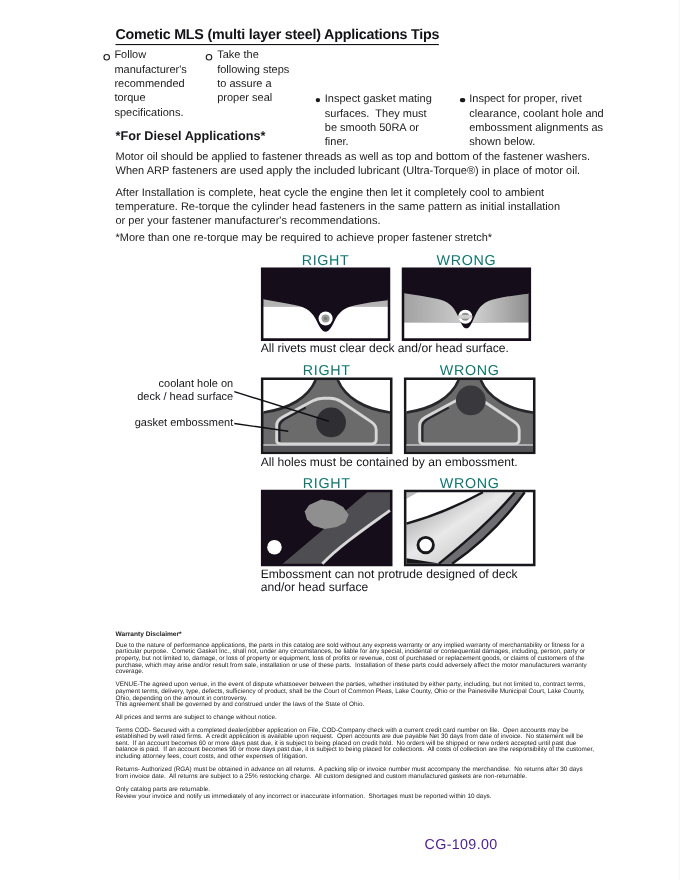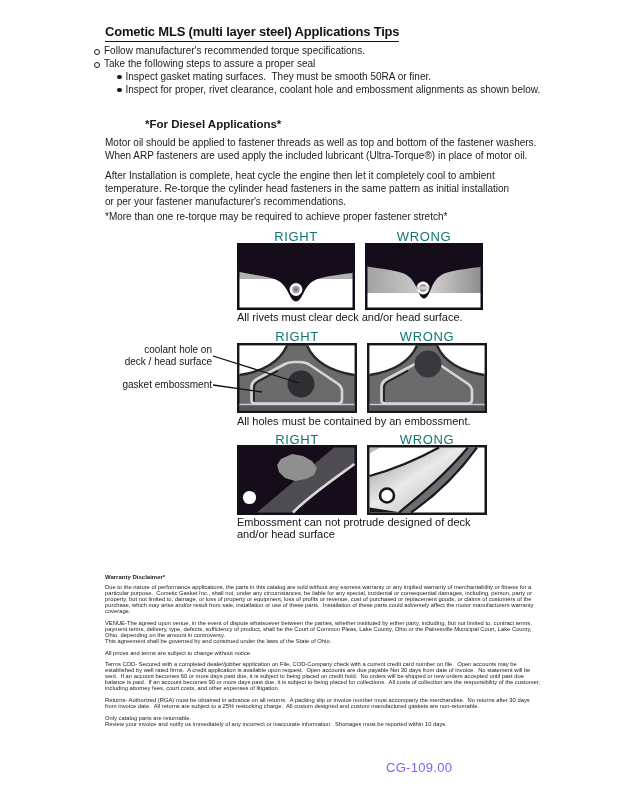--- a/index.html
+++ b/index.html
@@ -9,38 +9,38 @@
     margin:0 auto;
   }
   .abs{position:absolute;}
   .pre{white-space:pre-wrap;}
   
   .doc-title{
     font-size:13px;font-weight:700;letter-spacing:-0.2px;color:#121217;
     border-bottom:1.8px solid #121217;padding-bottom:2px;display:inline-block;
   }
   
-  .tips{display:flex;flex-direction:column;}
+  .tips{display:flex;flex-direction:row;}
   .tip-row{display:flex;align-items:flex-start;height:13px;font-size:10px;line-height:13px;}
-  .tip-row.lvl2{margin-left:23px;}
+  .tip-row.lvl2{margin-left:23px;margin-top:40px;}
   .marker{flex:0 0 auto;margin-top:4.5px;margin-right:4px;}
   .marker.open{width:4px;height:4px;border:1px solid #1b1b1b;border-radius:50%;background:#fff;}
   .marker.filled{width:4.5px;height:4.5px;border-radius:50%;background:#1b1b1b;}
-  .h2{font-size:11.5px;font-weight:700;color:#17171c;margin-left:40px;}
+  .h2{font-size:11.5px;font-weight:700;color:#17171c;}
   .body-par{font-size:10px;line-height:13px;}
   
   .rw-label{font-size:13px;font-weight:500;letter-spacing:0.6px;text-align:center;color:#0f766e;}
   .caption{font-size:11px;font-weight:500;line-height:11.5px;color:#15151a;}
   .callout{font-size:10px;line-height:11.5px;text-align:right;color:#15151a;}
   .panel{display:block;}
   
   .fineprint{width:437px;font-size:5.8px;line-height:5.95px;color:#222;}
   .fineprint .fp-h{font-weight:700;margin:0 0 4px 0;font-size:6px;}
   .fineprint p{margin:0 0 6px 0;}
-  .footer-code{font-size:13px;color:#8b5cf6;letter-spacing:0.3px;}
+  .footer-code{font-size:13px;color:#4c1d95;letter-spacing:0.3px;}
   svg{display:block;}
 </style>
 </head>
 <body>
 
 <div id="page">
 
   <div class="abs" style="left:105px;top:22px;">
     <span class="doc-title">Cometic MLS (multi layer steel) Applications Tips</span>
   </div>

